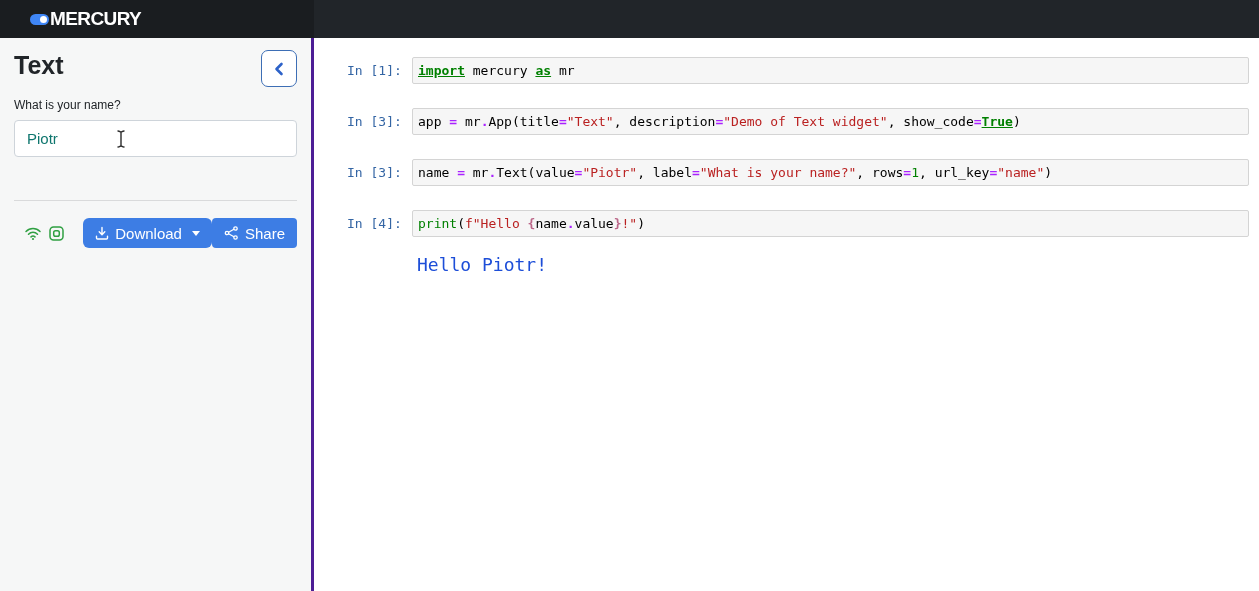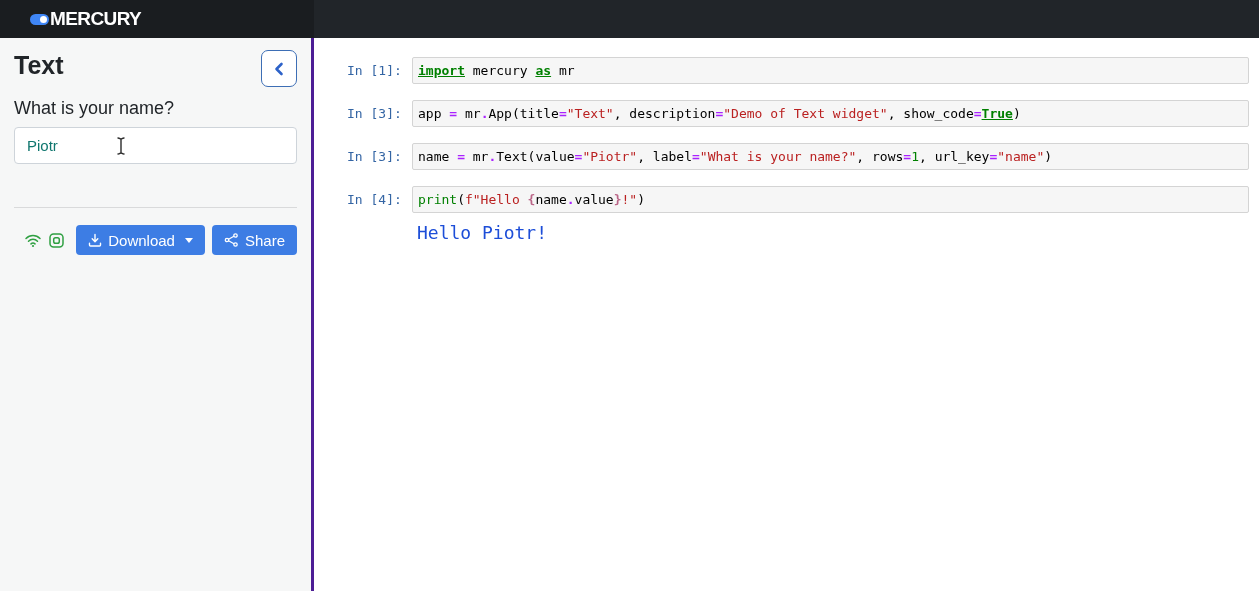--- a/index.html
+++ b/index.html
@@ -13,36 +13,36 @@
   .brand { display:flex; align-items:center; gap:1px; cursor:pointer; }
   .logo-pill { width:19px; height:11px; border-radius:6px; background:var(--logo_blue); position:relative; }
   .logo-pill::after { content:""; position:absolute; right:2px; top:2px; width:7px; height:7px; border-radius:50%; background:#fff; }
   .brand-text { color:#fff; font-weight:700; font-size:19px; letter-spacing:-0.6px; }
 
   
   .sidebar { position:absolute; top:38px; left:0; width:314px; height:553px; background:var(--sidebar_bg); border-right:3px solid #4c1d95; padding:12px 14px 0 14px; }
   .title-row { display:flex; justify-content:space-between; align-items:flex-start; }
   .widgets-title { font-size:25px; font-weight:700; color:#212529; line-height:30px; }
   .collapse-btn { width:36px; height:37px; background:#fff; border:1px solid var(--collapse_border); border-radius:7px; display:flex; align-items:center; justify-content:center; cursor:pointer; }
-  .field-label { margin-top:11px; font-size:18px; color:#212529; }
+  .field-label { margin-top:11px; font-size:12px; color:#212529; }
   .input-wrap { position:relative; margin-top:8px; }
   .text-input { width:100%; height:37px; border:1px solid #ced4da; border-radius:4px; padding:0 12px; font-size:15px; color:#0f766e; background:#fff; outline:none; font-family:"Liberation Sans",sans-serif; }
   .ibeam { position:absolute; left:100px; top:9px; pointer-events:none; }
   .divider { margin-top:43px; border-top:1px solid #d9dadb; }
   .actions-row { margin-top:17px; display:flex; align-items:center; }
   .status-icons { display:flex; align-items:center; gap:7px; padding-left:10px; }
   .btn { height:30px; background:var(--accent); color:#fff; border:none; border-radius:4px; font-size:15px; font-family:"Liberation Sans",sans-serif; display:flex; align-items:center; gap:6px; padding:0 12px; cursor:pointer; }
-  .btn-download { margin-left:auto; }
-  .btn-share { margin-left:7px; }
+  .btn-download { margin-left:auto;border-radius:6px; }
+  .btn-share { }
   .caret { width:0; height:0; border-left:4.5px solid transparent; border-right:4.5px solid transparent; border-top:5px solid #fff; margin-left:4px; }
 
   
   .main { position:absolute; top:38px; left:314px; width:945px; height:553px; background:#fff; overflow:hidden; }
   .notebook { padding:19px 10px 0 33px; }
-  .cell { display:flex; margin-bottom:16px; }
+  .cell { display:flex; margin-bottom:24px; }
   .prompt { width:65px; padding-right:11px; padding-top:5px; text-align:right; font-family:"DejaVu Sans Mono",monospace; font-size:13px; line-height:17px; color:var(--prompt_blue); white-space:pre; }
   .codebox { flex:1; background:var(--cell_bg); border:1px solid var(--cell_border); border-radius:2px; padding:4px 5px; font-family:"DejaVu Sans Mono",monospace; font-size:13px; line-height:17px; white-space:pre; color:#000; }
   .tk-kw { color:var(--code_keyword); font-weight:bold;text-decoration:underline; }
   .tk-nb { color:var(--code_builtin); }
   .tk-st { color:var(--code_string); }
   .tk-op { color:var(--code_operator); font-weight:bold; }
   .tk-num { color:var(--code_number); }
   .tk-si { color:var(--code_interpol); font-weight:bold; }
   .tk-pl { color:#000; }
   .output-row { display:flex; margin:-7px 0 12px 0; }

